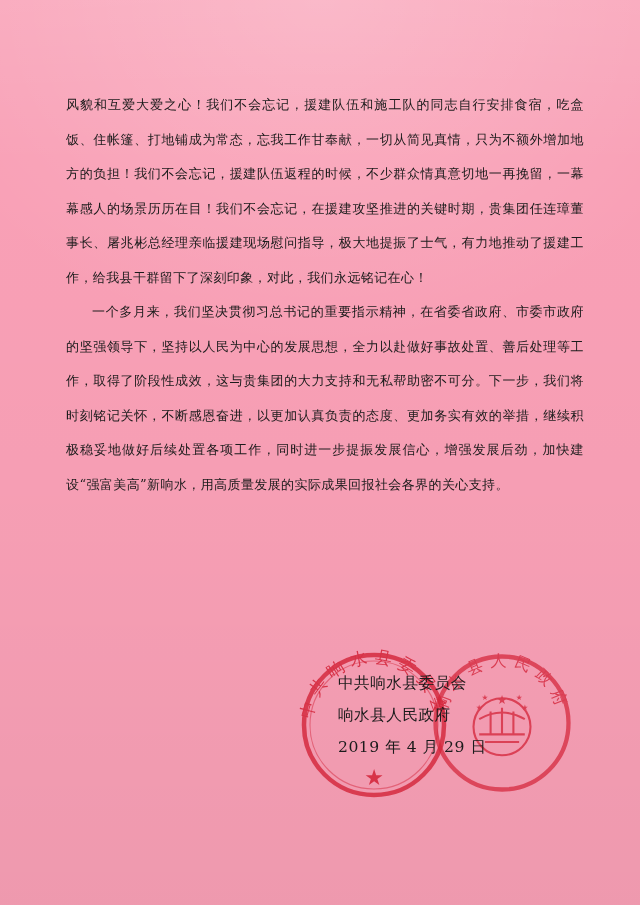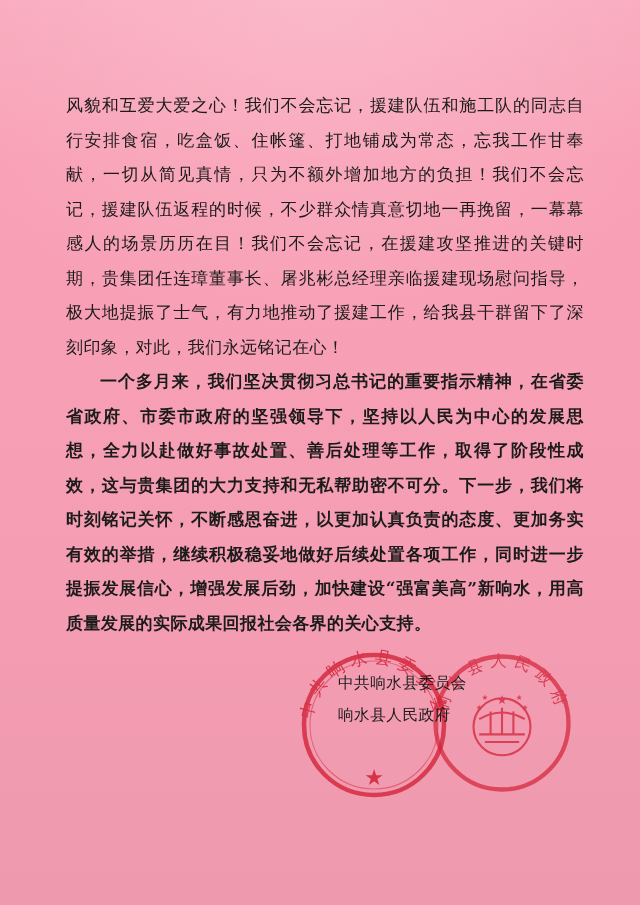--- a/index.html
+++ b/index.html
@@ -26,33 +26,32 @@
   .sheet {
     position: absolute;
     left: 0; top: 0;
     width: 640px;
     height: 905px;
     box-sizing: border-box;
     padding: 88px 56px 40px 66px;
   }
   .body-text {
     color: #1b1b1b;
-    font-size: 17px;
+    font-size: 13px;
     line-height: 34.5px;
     letter-spacing: 0.4px;
     text-align: justify;
     text-justify: inter-character;
   }
   .para {
     margin: 0 0 0 0;
     text-indent: 0;
   }
   .para.indent {
     text-indent: 2em;
-    font-weight: bold;
   }
   .stamp-area {
     position: absolute;
     left: 66px;
     top: 645px;
     width: 520px;
     height: 160px;
   }
   .signature-block {
     position: absolute;
@@ -135,17 +134,18 @@
           <text x="98" y="56" font-family="'DejaVu Sans', sans-serif" font-size="8" text-anchor="middle">★</text>
           <text x="56" y="66" font-family="'DejaVu Sans', sans-serif" font-size="8" text-anchor="middle">★</text>
           <text x="104" y="66" font-family="'DejaVu Sans', sans-serif" font-size="8" text-anchor="middle">★</text>
         </g>
       </svg>
     </div>
 
     <div class="signature-block">
       <div>中共响水县委员会</div>
       <div>响水县人民政府</div>
+      <div>2019 年 4 月 29 日</div>
     </div>
 
   </div>
 
 </div>
 
 </body></html>

